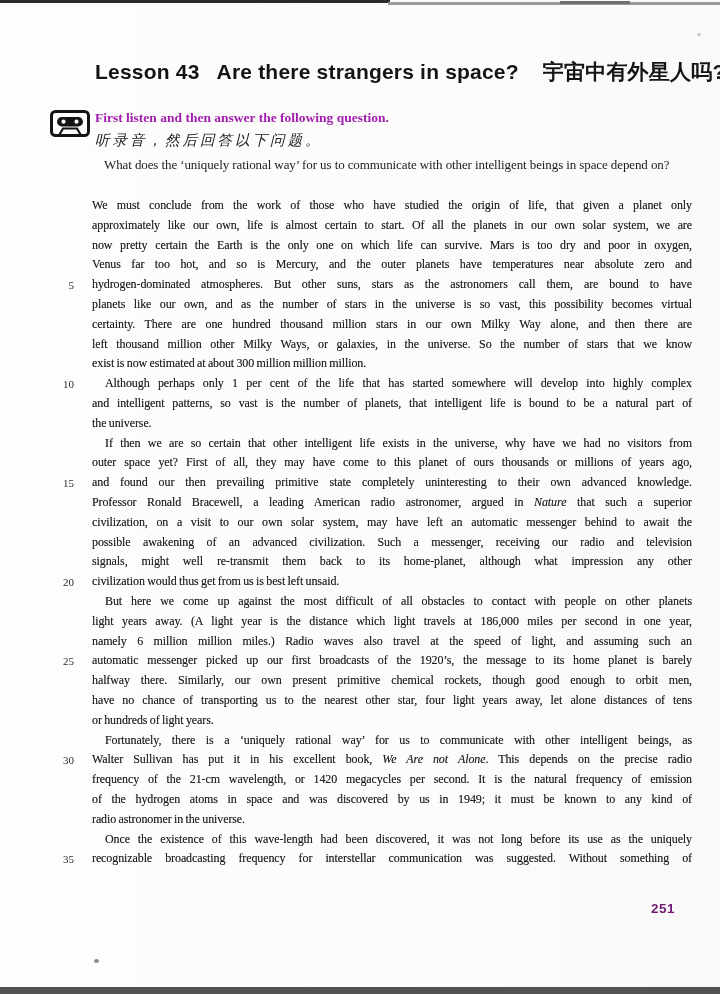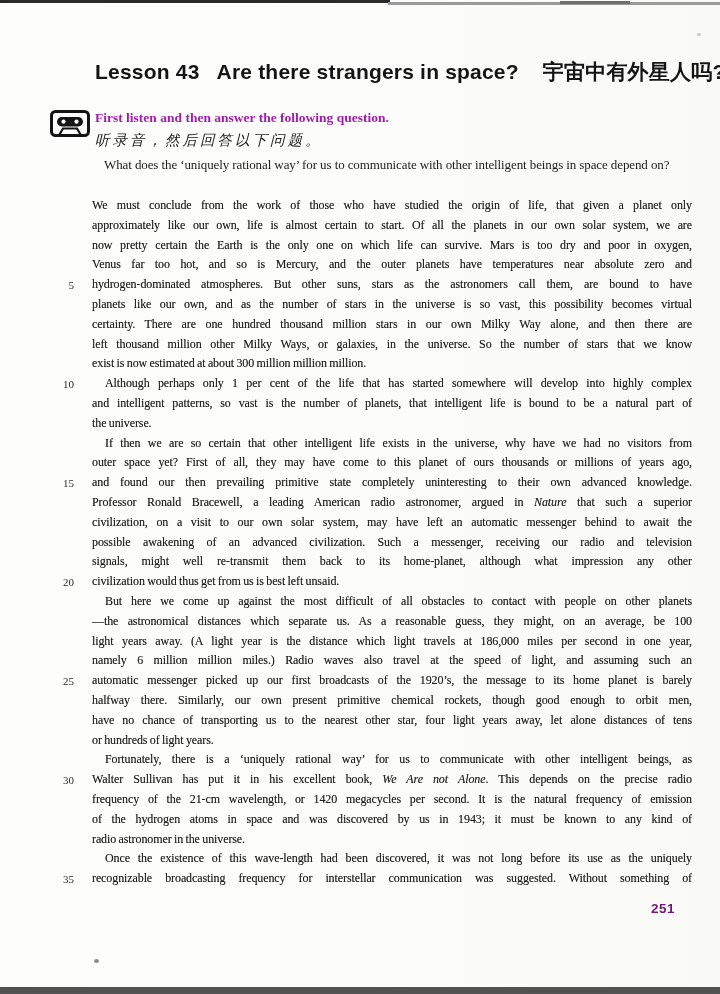--- a/index.html
+++ b/index.html
@@ -169,24 +169,20 @@
     <div class="pline end">
       <span class="lnum">20</span>
       <span class="ltext">civilization would thus get from us is best left unsaid.</span>
     </div>
     <div class="pline ind">
       <span class="lnum"></span>
       <span class="ltext">But here we come up against the most difficult of all obstacles to contact with people on other planets</span>
     </div>
     <div class="pline">
       <span class="lnum"></span>
-      <span class="ltext">—the astronomical distances which separate us. As a reasonable guess, they might, on an average, be 100</span>
-    </div>
-    <div class="pline">
-      <span class="lnum"></span>
       <span class="ltext">light years away. (A light year is the distance which light travels at 186,000 miles per second in one year,</span>
     </div>
     <div class="pline">
       <span class="lnum"></span>
       <span class="ltext">namely 6 million million miles.) Radio waves also travel at the speed of light, and assuming such an</span>
     </div>
     <div class="pline">
       <span class="lnum">25</span>
       <span class="ltext">automatic messenger picked up our first broadcasts of the 1920’s, the message to its home planet is barely</span>
     </div>
@@ -209,21 +205,21 @@
     <div class="pline">
       <span class="lnum">30</span>
       <span class="ltext">Walter Sullivan has put it in his excellent book, <i>We Are not Alone</i>. This depends on the precise radio</span>
     </div>
     <div class="pline">
       <span class="lnum"></span>
       <span class="ltext">frequency of the 21-cm wavelength, or 1420 megacycles per second. It is the natural frequency of emission</span>
     </div>
     <div class="pline">
       <span class="lnum"></span>
-      <span class="ltext">of the hydrogen atoms in space and was discovered by us in 1943; it must be known to any kind of</span>
+      <span class="ltext">of the hydrogen atoms in space and was discovered by us in 1949; it must be known to any kind of</span>
     </div>
     <div class="pline end">
       <span class="lnum"></span>
       <span class="ltext">radio astronomer in the universe.</span>
     </div>
     <div class="pline ind">
       <span class="lnum"></span>
       <span class="ltext">Once the existence of this wave-length had been discovered, it was not long before its use as the uniquely</span>
     </div>
     <div class="pline">

